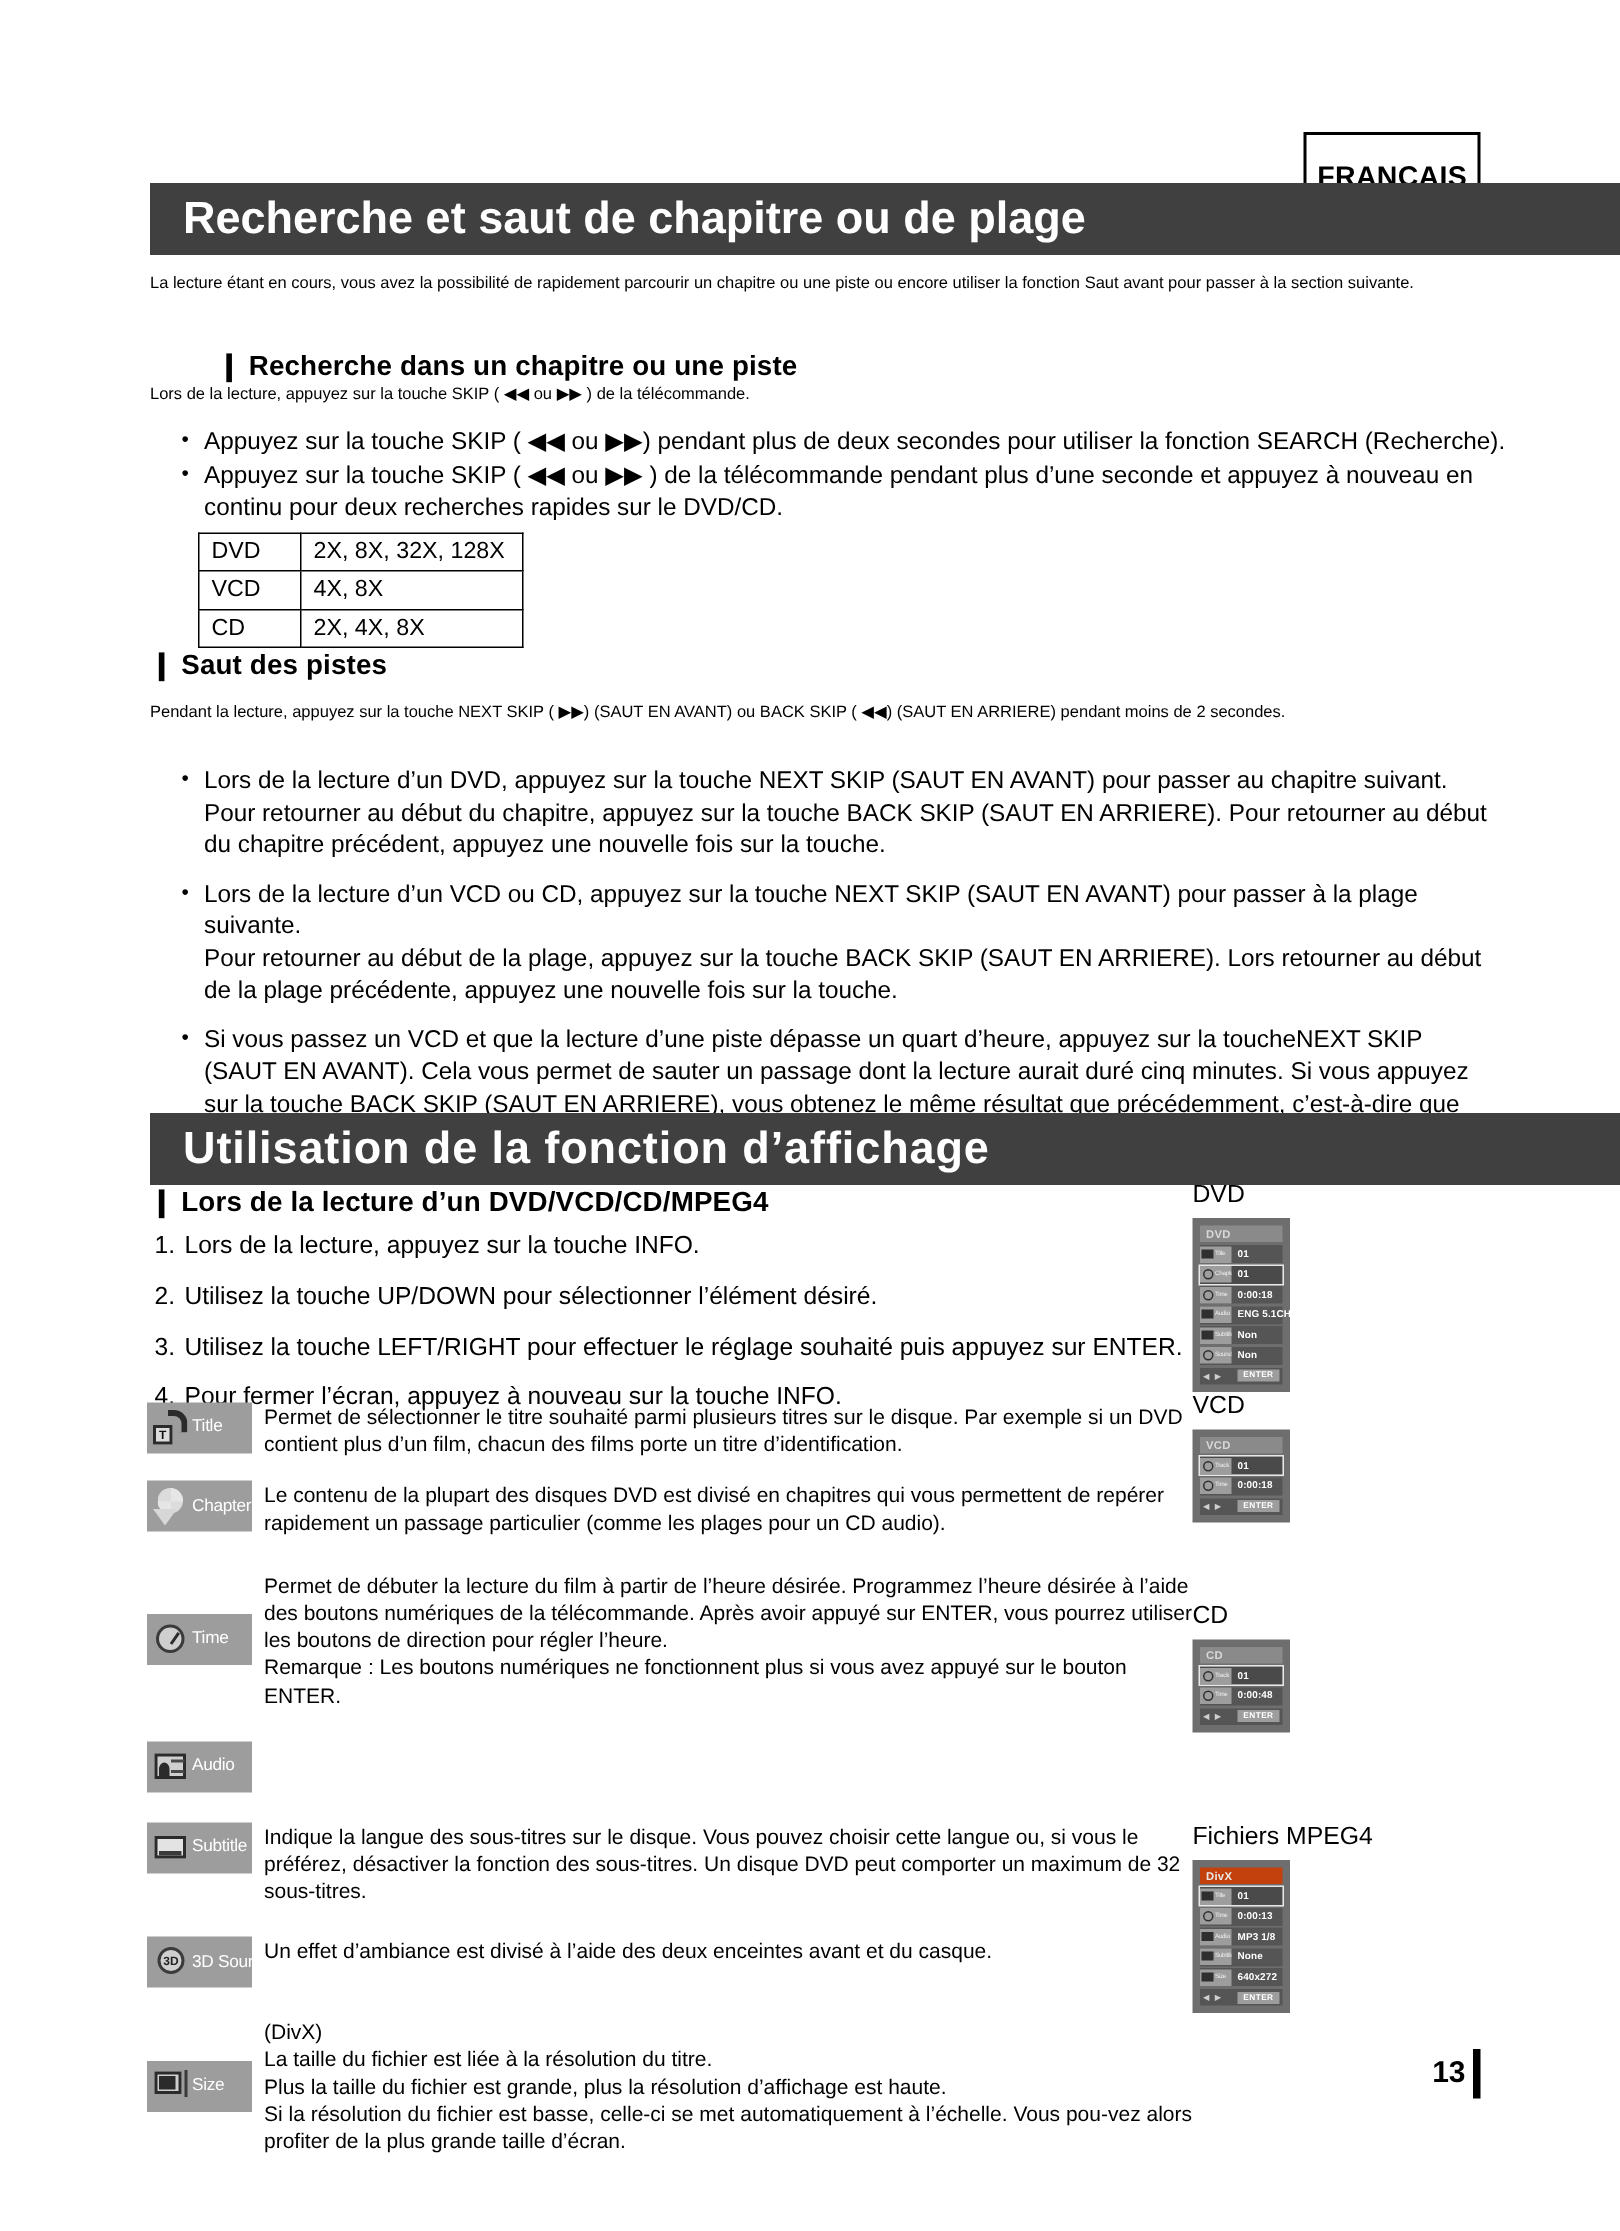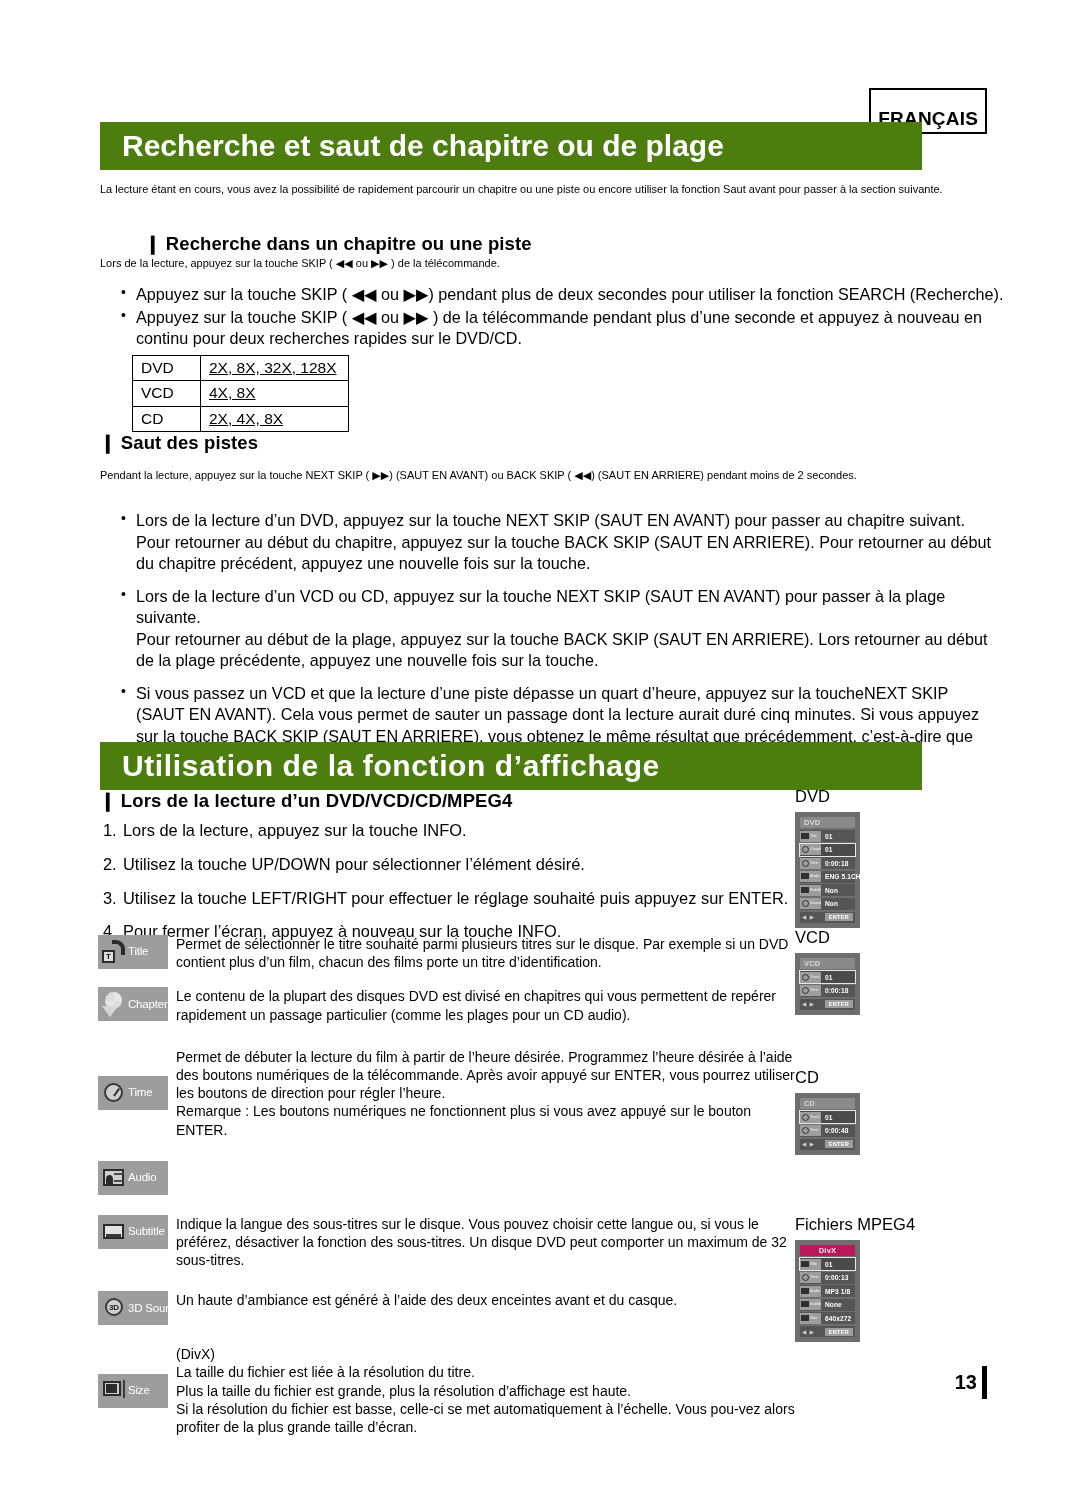--- a/index.html
+++ b/index.html
@@ -24,22 +24,22 @@
     padding: 18px 7px 2px 7px;
     font-size: 19px;
     font-weight: bold;
     letter-spacing: 0.2px;
     line-height: 1.15;
   }
 
   .band {
     position: absolute;
     left: 100px;
-    width: 822px;
-    background: #4d7c0f;
+    width: 980px;
+    background: #404040;
     color: #ffffff;
     font-weight: bold;
     display: flex;
     align-items: center;
   }
   .band span { padding-left: 22px; }
   #band-1 { top: 122px; height: 48px; font-size: 30px; }
   #band-2 { top: 742px; height: 48px; font-size: 30px; letter-spacing: 0.6px; }
 
   
@@ -91,21 +91,21 @@
     top: 355px;
     border-collapse: collapse;
     font-size: 15.5px;
   }
   .speed-table td {
     border: 1.6px solid #000;
     padding: 2px 8px 3px 8px;
     line-height: 1.25;
   }
   .speed-table td.c0 { width: 68px; }
-  .speed-table td.c1 { width: 148px; text-decoration: underline; }
+  .speed-table td.c1 { width: 148px; }
 
   
   .icon-rows { position: absolute; left: 98px; top: 935px; width: 700px; }
   .icon-row { position: relative; display: flex; }
   .icon-cell {
     width: 76px;
     flex: 0 0 76px;
     display: flex;
     align-items: flex-start;
     justify-content: flex-start;
@@ -246,21 +246,21 @@
   }
   .osd-title {
     background: #8a8a8a;
     color: #d8d8d8;
     font-size: 7.5px;
     font-weight: bold;
     padding: 1px 4px;
     letter-spacing: 0.2px;
     margin-bottom: 2px;
   }
-  .osd-title.dark { background: #be185d; color: #e8e8e8; text-align: center; }
+  .osd-title.dark { background: #c2410c; color: #e8e8e8; }
   .osd-line {
     display: flex;
     align-items: center;
     background: #555555;
     margin-bottom: 1.5px;
     height: 12px;
     padding-right: 2px;
   }
   .osd-line.sel { outline: 1.3px solid #e8e8e8; background: #4a4a4a; }
   .osd-mini {
@@ -473,21 +473,21 @@
 
     <div class="icon-row" style="margin-bottom:20px;">
       <div class="icon-cell">
         <div class="osd-chip">
           <span class="glyph g-3d">
             <span class="ball">3D</span>
           </span>
           <span class="chip-label">3D Sound</span>
         </div>
       </div>
-      <div class="icon-desc">Un haute d’ambiance est généré à l’aide des deux enceintes avant et du casque.</div>
+      <div class="icon-desc">Un effet d’ambiance est divisé à l’aide des deux enceintes avant et du casque.</div>
     </div>
 
     <div class="icon-row" style="align-items:center;">
       <div class="icon-cell" style="align-self:center;">
         <div class="osd-chip">
           <span class="glyph g-size">
             <span class="box"></span>
               <span class="inner"></span>
               <span class="varr"></span>
           </span>

